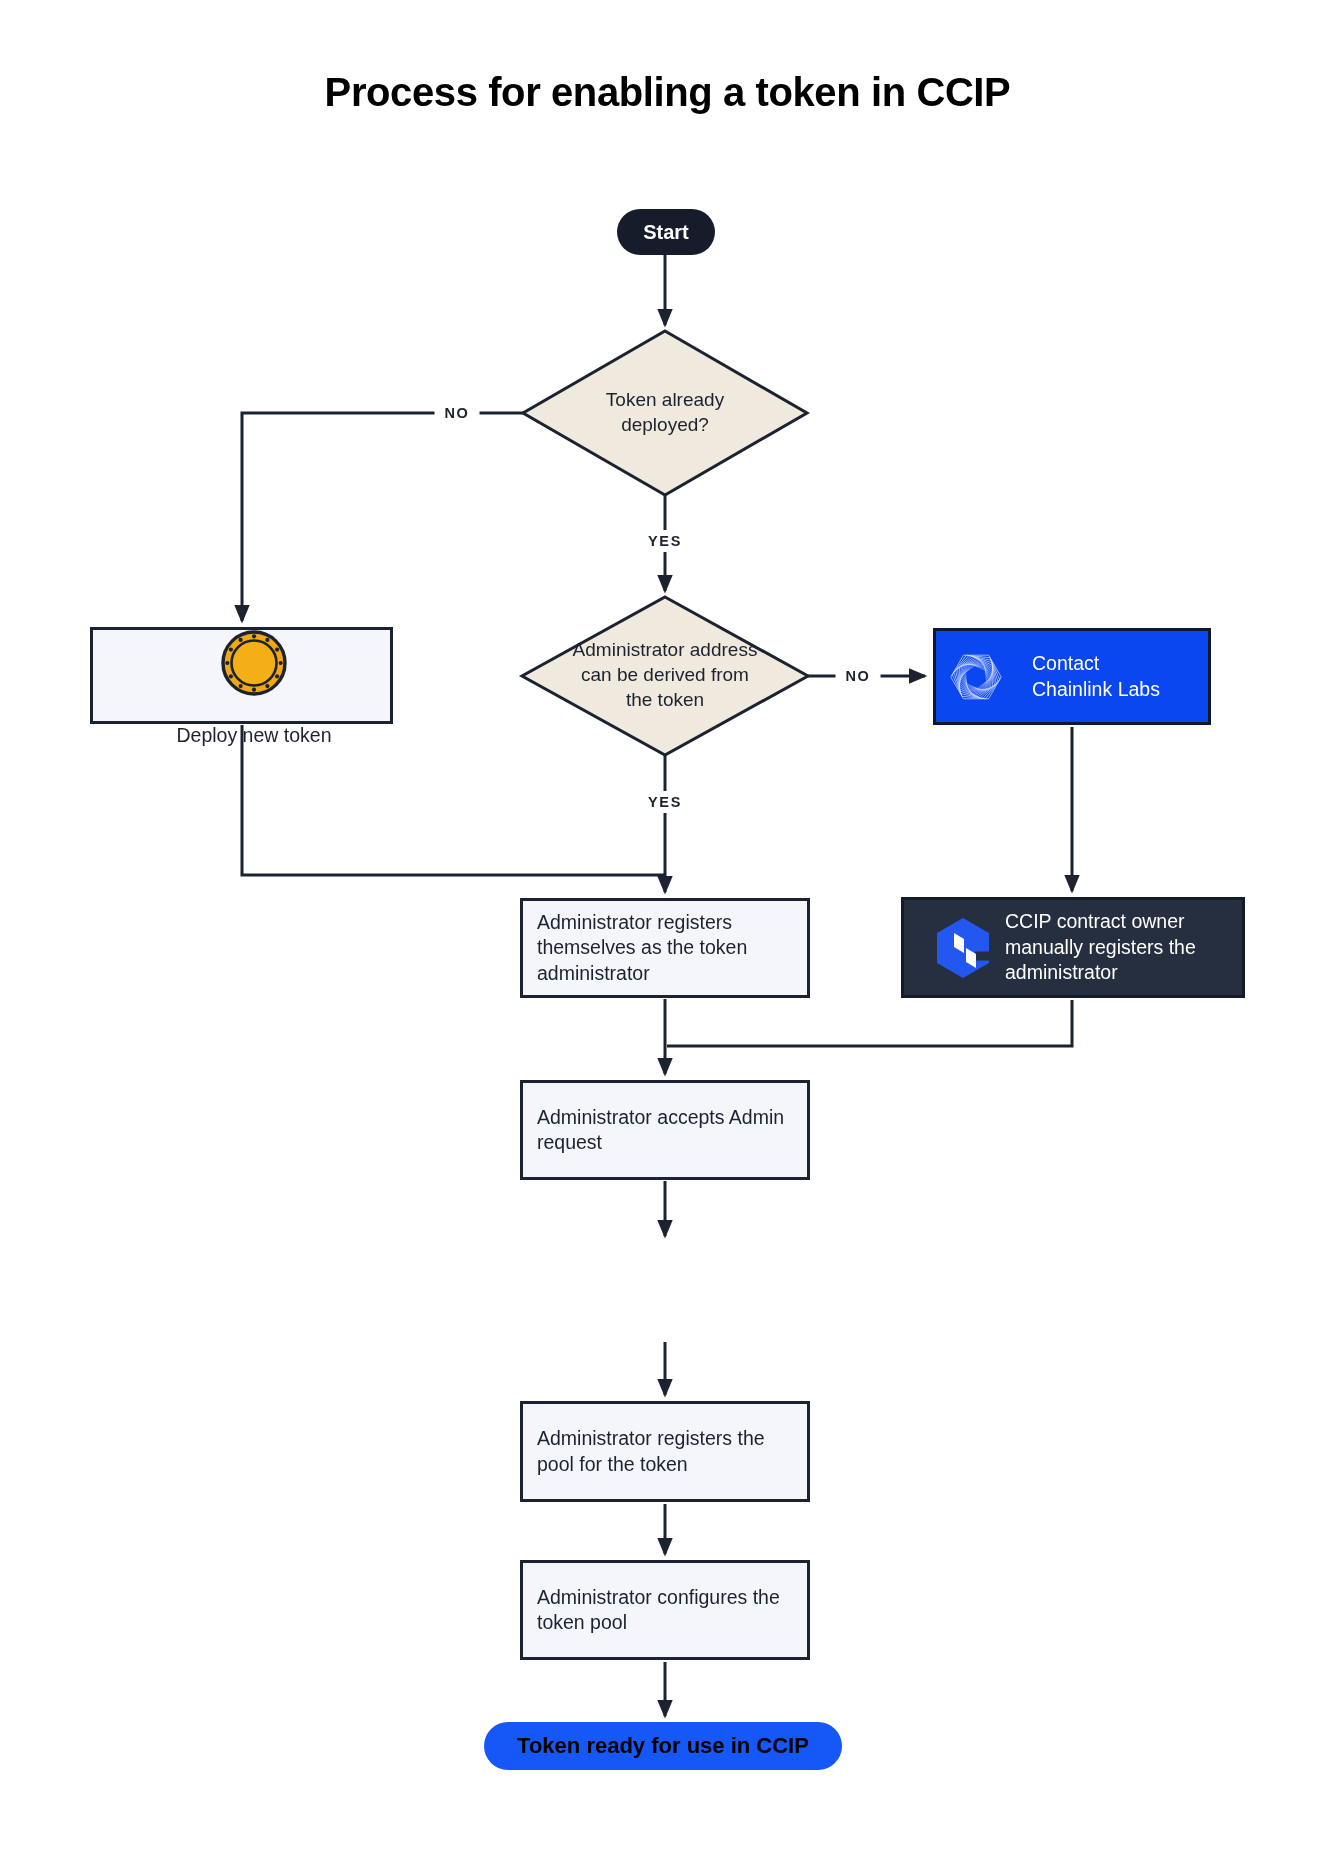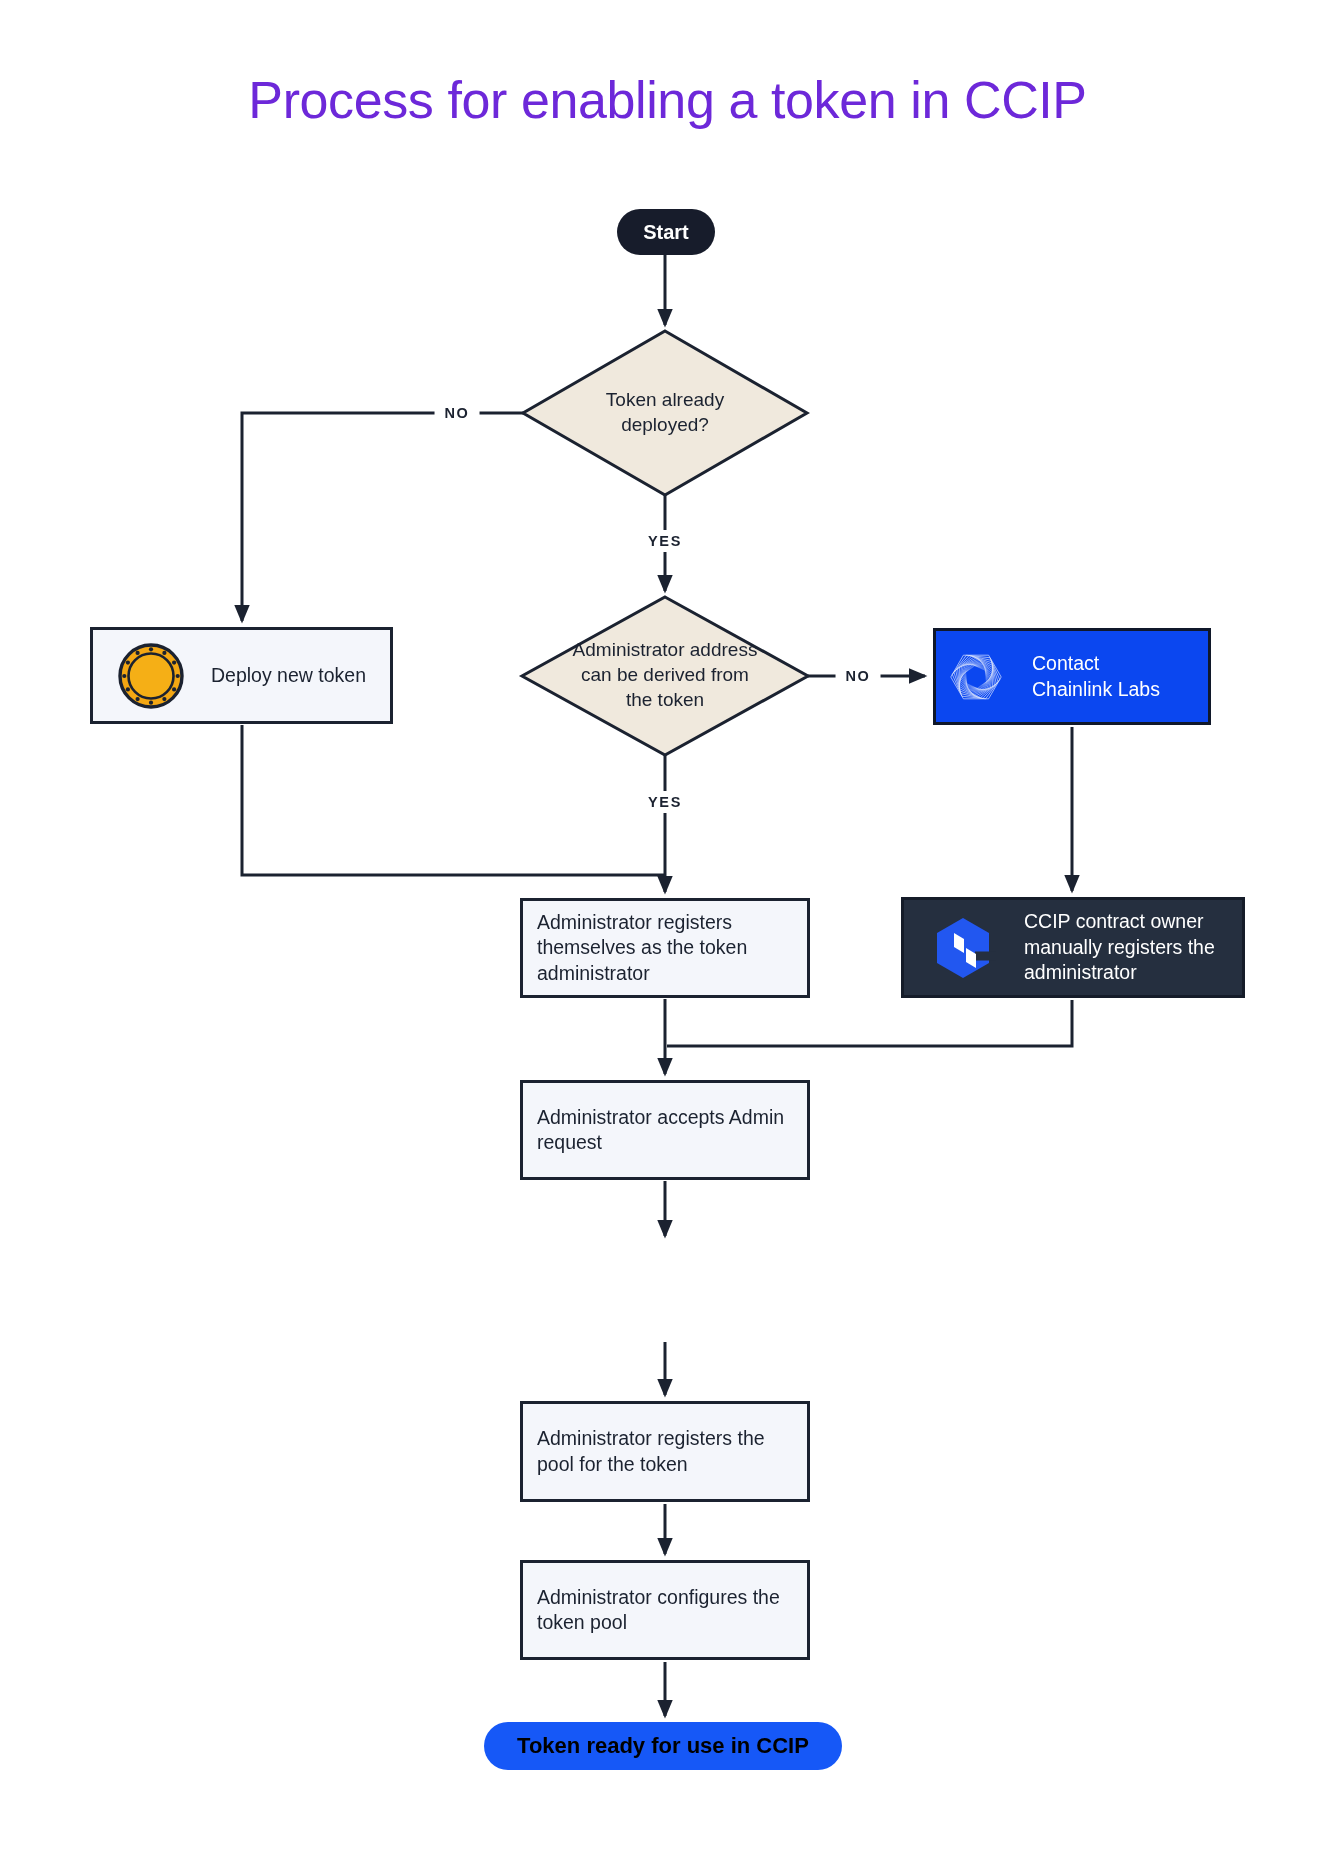--- a/index.html
+++ b/index.html
@@ -1,19 +1,19 @@
 <!DOCTYPE html>
 <html><head>
 <meta charset="utf-8">
 <style>
   html,body{margin:0;padding:0;background:#ffffff;}
   body{font-family:"Liberation Sans","DejaVu Sans",sans-serif;}
   .canvas{position:relative;width:1335px;height:1869px;margin:0 auto;background:#ffffff;overflow:hidden;}
-  .title{position:absolute;left:0;right:0;top:70px;text-align:center;font-size:52px;font-weight:400;
-         color:#6d28d9;letter-spacing:-0.4px;}
+  .title{position:absolute;left:0;right:0;top:70px;text-align:center;font-size:40px;font-weight:700;
+         color:#000000;letter-spacing:-0.4px;}
   svg.wires{position:absolute;left:0;top:0;z-index:1;}
   .node{position:absolute;box-sizing:border-box;z-index:2;border:3px solid #1B2230;background:#F4F6FB;
         display:flex;align-items:center;justify-content:center;
         font-size:19.5px;color:#1B2230;line-height:1.3;}
   .node .txt{padding:0 14px;}
   .icon-row{justify-content:flex-start;text-align:left;}
   .pill-start{background:#171C2B;color:#fff;border:none;border-radius:24px;font-size:20px;font-weight:700;}
   .blue{background:#0B47F0;color:#ffffff;border-color:#10182A;}
   .darkp{background:#252F3F;color:#ffffff;border-color:#151C29;}
   .pill-end{background:#1658F7;color:#000000;border:none;border-radius:25px;font-size:22px;font-weight:700;}
@@ -60,21 +60,21 @@
   </div>
 
   <div class="dtext" style="left:665px;top:412px;width:190px;">Token already deployed?</div>
   <div class="dtext" style="left:665px;top:675px;width:185px;">Administrator address can be derived from the token</div>
 
   <div class="blabel" style="left:457px;top:413px;">NO</div>
   <div class="blabel" style="left:665px;top:541px;">YES</div>
   <div class="blabel" style="left:858px;top:676px;">NO</div>
   <div class="blabel" style="left:665px;top:802px;">YES</div>
 
-  <div class="node icon-row" style="left:90px;top:627px;width:303px;height:97px;padding-left:25px;gap:27px;">
+  <div class="node icon-row" style="left:90px;top:627px;width:303px;height:97px;padding-left:25px;gap:27px;flex-direction:column;">
     <svg class="icon" width="66" height="66" viewBox="0 0 66 66">
       <circle cx="33" cy="33" r="31" fill="#F3A713" stroke="#1B2230" stroke-width="3.4"></circle>
       <circle cx="33" cy="33" r="22.5" fill="#F5AF16" stroke="#1B2230" stroke-width="2.6"></circle>
       <g fill="#1B2230">
         <circle cx="59.7" cy="33" r="2.1"></circle>
           <circle cx="56.1" cy="46.4" r="2.1"></circle>
         <circle cx="46.4" cy="56.1" r="2.1"></circle>
           <circle cx="33" cy="59.7" r="2.1"></circle>
         <circle cx="19.6" cy="56.1" r="2.1"></circle>
           <circle cx="9.9" cy="46.4" r="2.1"></circle>
@@ -109,21 +109,21 @@
         <polygon transform="rotate(84) scale(0.453)" points="26,0 13,22.5 -13,22.5 -26,0 -13,-22.5 13,-22.5"></polygon>
       </g>
     </svg>
     <span style="max-width:150px;">Contact Chainlink Labs</span>
   </div>
 
   <div class="node" style="left:520px;top:898px;width:290px;height:100px;">
     <span class="txt">Administrator registers themselves as the token administrator</span>
   </div>
 
-  <div class="node darkp icon-row" style="left:901px;top:897px;width:344px;height:101px;padding-left:26px;gap:28px;">
+  <div class="node darkp icon-row" style="left:901px;top:897px;width:344px;height:101px;padding-left:26px;gap:9px;">
     <svg class="icon" width="66" height="66" viewBox="0 0 66 66">
       <polygon points="33,3 59,18 59,48 33,63 7,48 7,18" fill="#2257F0"></polygon>
       <rect x="45" y="36.5" width="21" height="9" fill="#252F3F"></rect>
       <polygon points="24,18 34,24 34,38 24,32" fill="#ffffff"></polygon>
       <polygon points="36,33 46,39 46,53 36,47" fill="#ffffff"></polygon>
     </svg>
     <span style="max-width:200px;">CCIP contract owner manually registers the administrator</span>
   </div>
 
   <div class="node" style="left:520px;top:1080px;width:290px;height:100px;">

